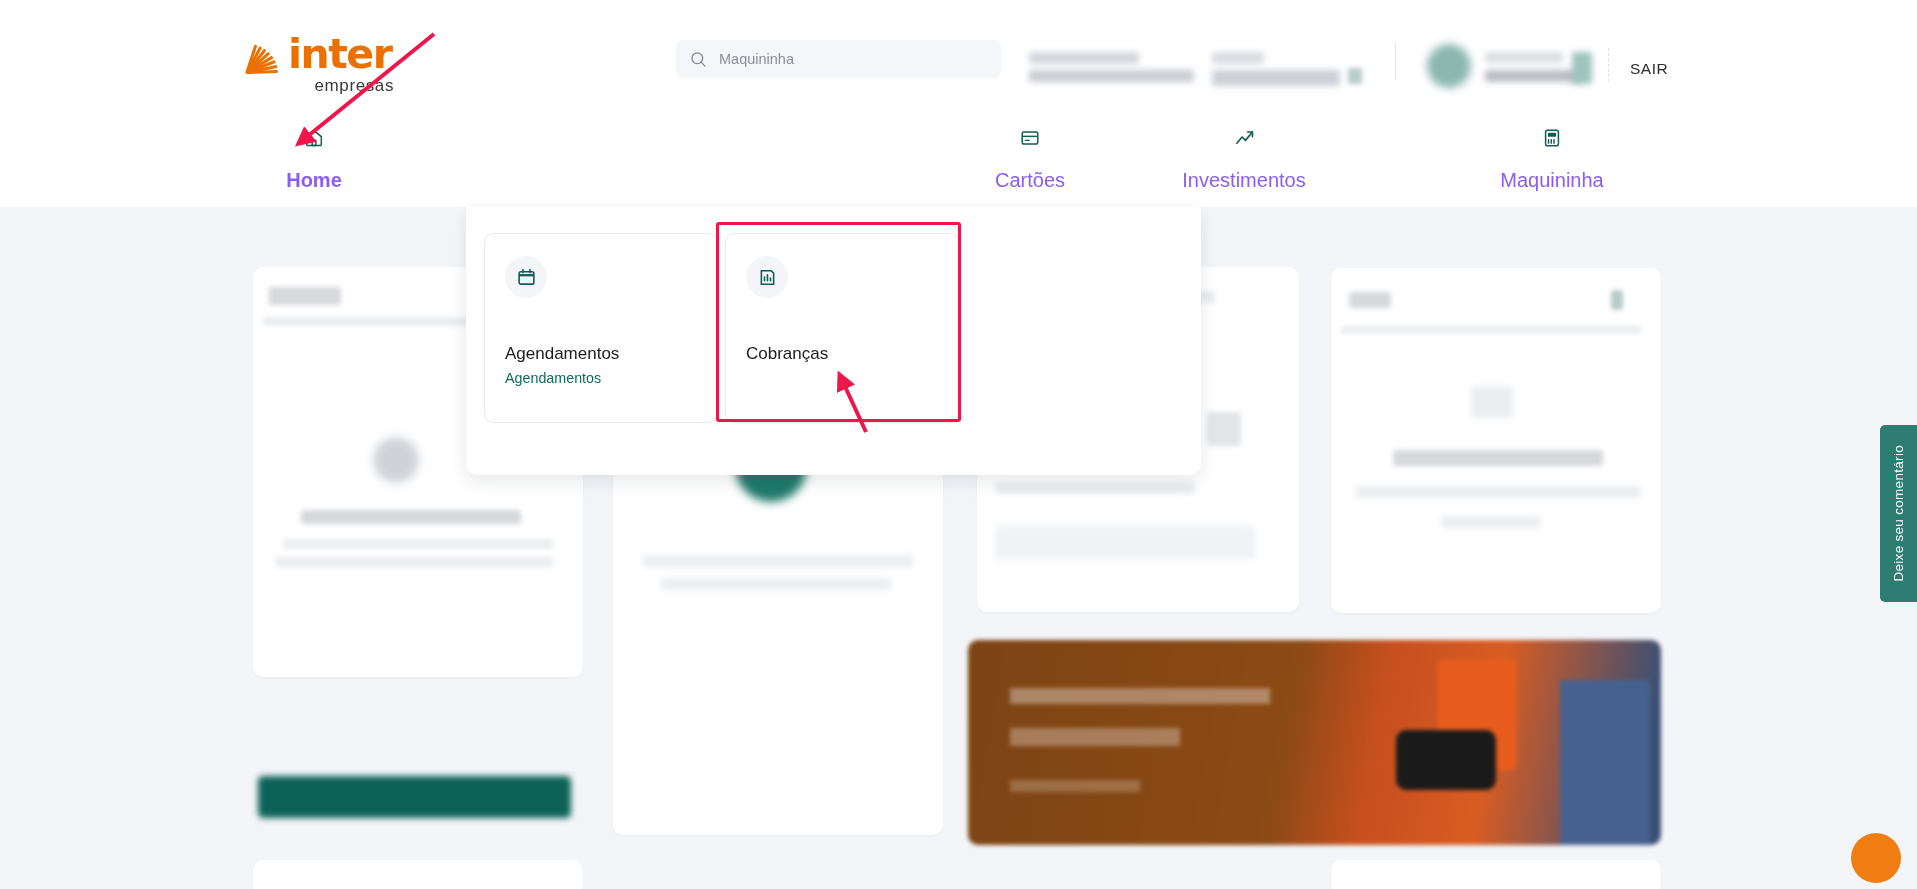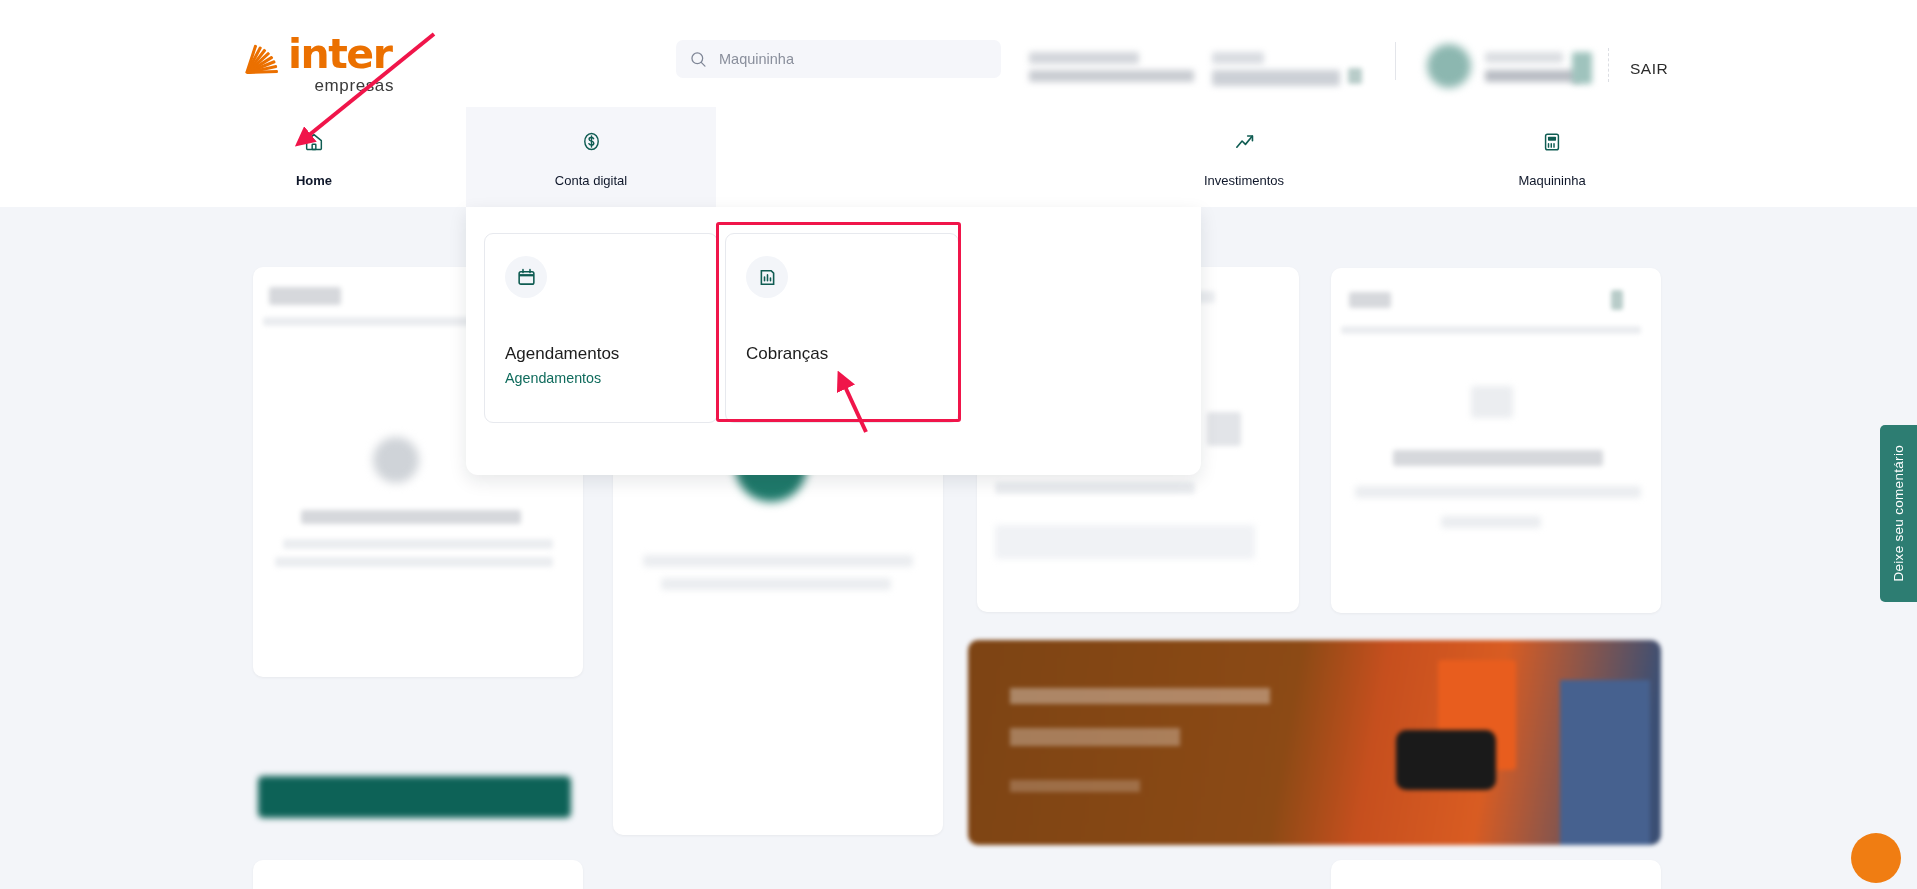--- a/index.html
+++ b/index.html
@@ -70,21 +70,21 @@
   }
   .nav-inner { position: relative; width: 1917px; height: 100px; }
   .nav-item {
     position: absolute; top: 0; height: 100px;
     display: flex; flex-direction: column;
     align-items: center; justify-content: center;
     cursor: pointer;
   }
   .nav-item .ico { height: 30px; display: flex; align-items: center; justify-content: center; }
   .nav-item .lbl {
-    margin-top: 16px; font-size: 13px; color: #0f172a;
+    margin-top: 16px; font-size: 20px; color: #8b5cf6;
   }
   .nav-item.active { background: #f5f6fa; }
   .nav-item.home .lbl { font-weight: bold; }
 
   
   .page-bg {
     position: absolute; top: 207px; left: 0;
     width: 1917px; height: 682px; background: #f3f5f9;
   }
 
@@ -294,32 +294,32 @@
       <div class="nav-item home" style="left:248px; width:132px;">
         <span class="ico">
           <svg width="22" height="22" viewBox="0 0 24 24" fill="none" stroke="#0f5c52" stroke-width="1.6" stroke-linejoin="round">
             <path d="M4 10.5 12 4l8 6.5V19a1.2 1.2 0 0 1-1.2 1.2H5.2A1.2 1.2 0 0 1 4 19z"></path>
             <rect x="10" y="14.4" width="4" height="5.8" rx="0.7"></rect>
           </svg>
         </span>
         <span class="lbl">Home</span>
       </div>
 
-      <div class="nav-item active" style="left:466px; width:250px;">
+
+
+      <div class="nav-item" style="left:955px; width:150px;">
         <span class="ico">
-          <svg width="23" height="23" viewBox="0 0 24 24" fill="none" stroke="#0f5c52" stroke-width="1.5">
-            <ellipse cx="12" cy="12" rx="7" ry="8.4"></ellipse>
-            <path d="M14.2 9.1c-.5-.8-1.4-1.2-2.4-1.2-1.3 0-2.3.7-2.3 1.8 0 2.6 4.9 1.3 4.9 4 0 1.2-1.1 1.9-2.5 1.9-1.1 0-2.1-.4-2.6-1.3" stroke-linecap="round"></path>
-            <line x1="12" y1="6.2" x2="12" y2="17.8" stroke-linecap="round"></line>
+          <svg width="22" height="22" viewBox="0 0 24 24" fill="none" stroke="#0f5c52" stroke-width="1.6">
+            <rect x="3.5" y="5.5" width="17" height="13" rx="2"></rect>
+            <line x1="3.5" y1="10.2" x2="20.5" y2="10.2"></line>
+            <line x1="7" y1="14.6" x2="11" y2="14.6" stroke-linecap="round"></line>
           </svg>
         </span>
-        <span class="lbl">Conta digital</span>
-      </div>
-
-
+        <span class="lbl">Cartões</span>
+      </div>
 
       <div class="nav-item" style="left:1169px; width:150px;">
         <span class="ico">
           <svg width="23" height="23" viewBox="0 0 24 24" fill="none" stroke="#0f5c52" stroke-width="1.7" stroke-linecap="round" stroke-linejoin="round">
             <path d="M4 18 9.5 11.5 13 15 20 6.5"></path>
             <path d="M15.3 6.2H20.3V11.2"></path>
           </svg>
         </span>
         <span class="lbl">Investimentos</span>
       </div>

